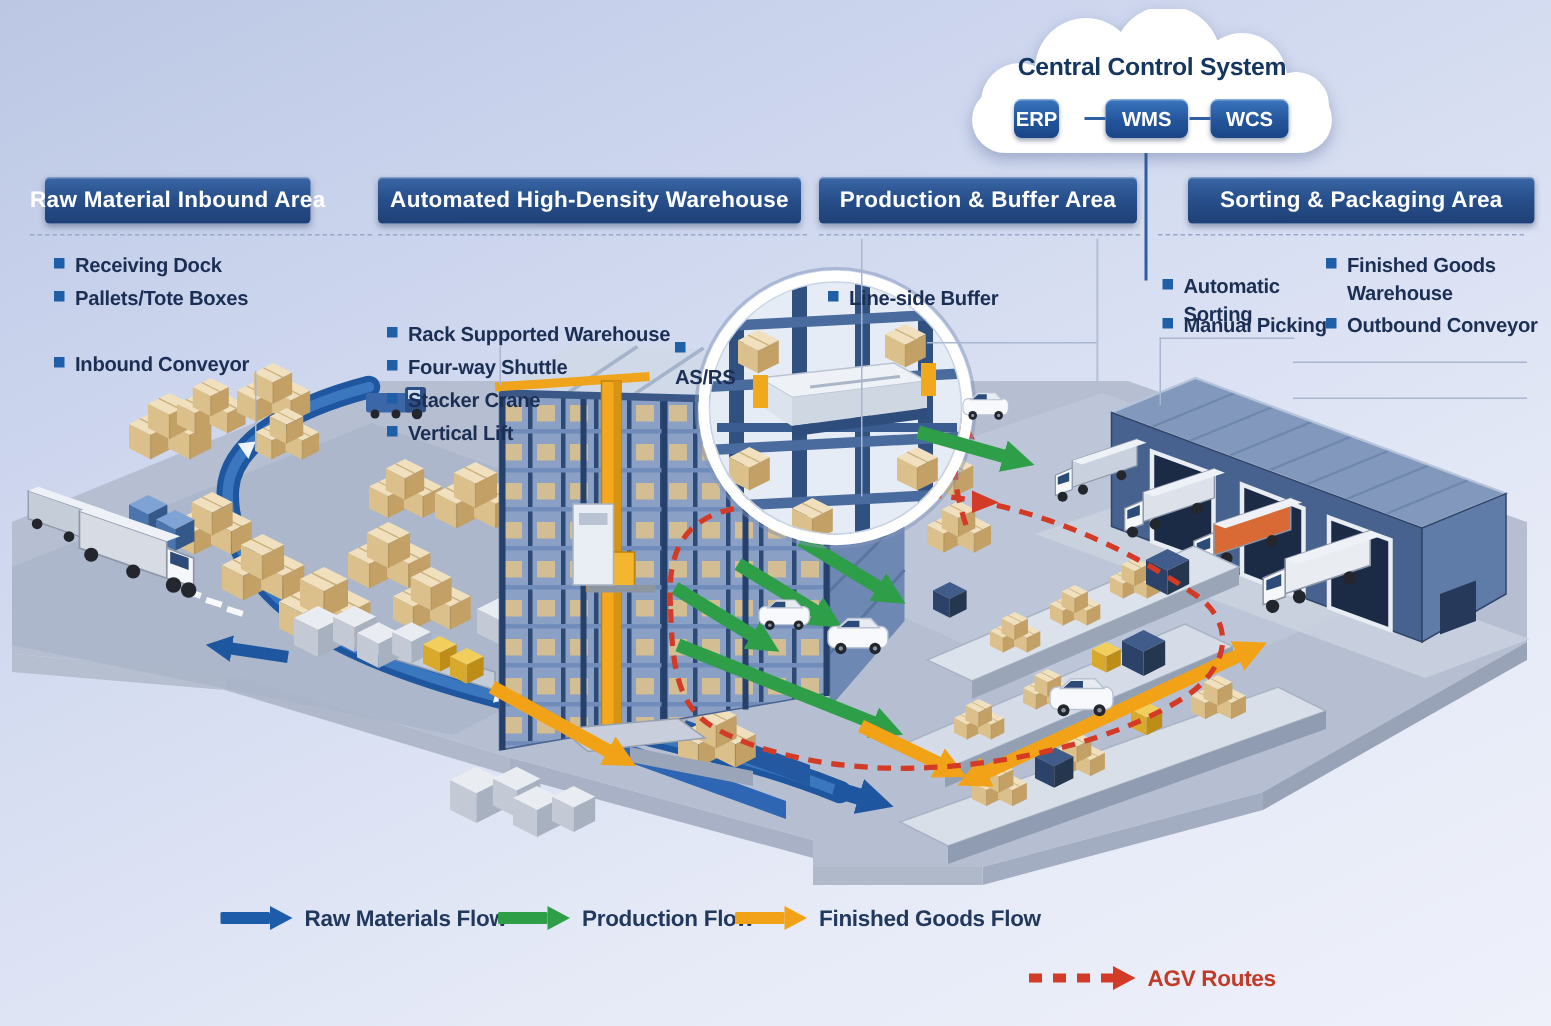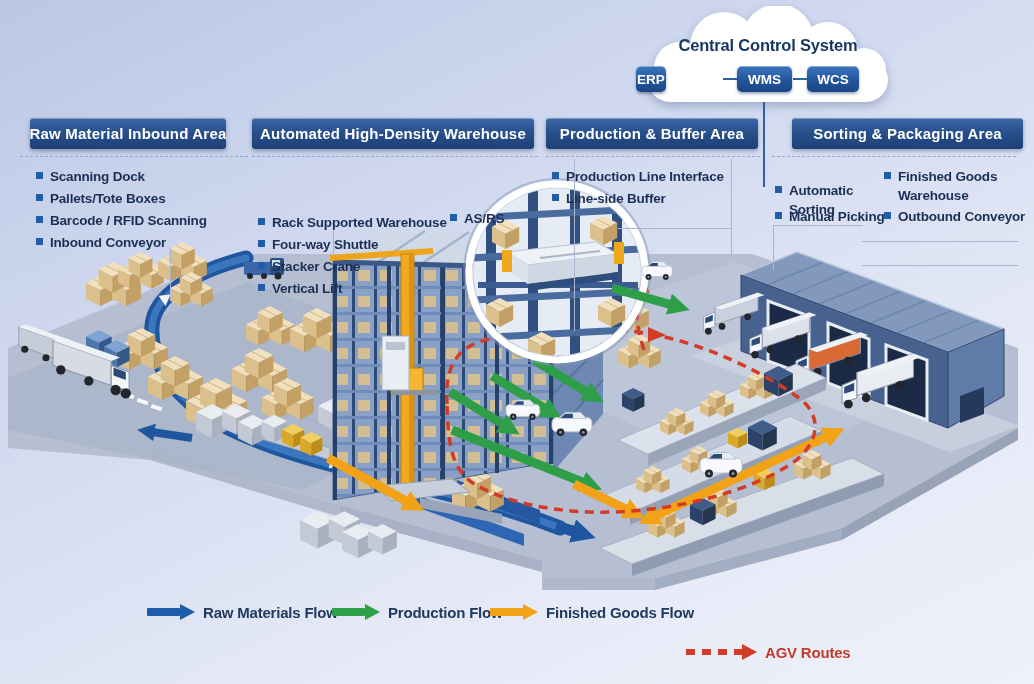--- a/index.html
+++ b/index.html
@@ -394,83 +394,75 @@
   <g fill="#ffffff">
     <circle cx="52" cy="62" r="26"></circle>
         <circle cx="96" cy="40" r="34"></circle>
         <circle cx="150" cy="34" r="36"></circle>
     <circle cx="200" cy="46" r="30"></circle>
         <circle cx="236" cy="64" r="22"></circle>
     <rect x="20" y="52" width="240" height="44" rx="22"></rect>
   </g>
 </svg>
 <div class="cloud-title">Central Control System</div>
-<div class="cnode" style="left:636px;width:30px;">ERP</div>
+<div class="cnode" style="left:676px;width:30px;">ERP</div>
 <div class="cnode" style="left:737px;width:55px;">WMS</div>
 <div class="cnode" style="left:807px;width:52px;">WCS</div>
 <div class="cconn" style="left:723px;width:14px;"></div>
 <div class="cconn" style="left:793px;width:14px;"></div>
 <div class="wmsline" style="left:763px;top:92px;height:95px;"></div>
 
-<div class="sec-hdr" style="left:30px;width:196px;text-align:right;">Raw Material Inbound Area</div>
+<div class="sec-hdr" style="left:30px;width:177px;text-align:right;">Raw Material Inbound Area</div>
 <div class="sec-hdr" style="left:252px;width:282px;">Automated High-Density Warehouse</div>
 <div class="sec-hdr" style="left:546px;width:212px;">Production &amp; Buffer Area</div>
 <div class="sec-hdr" style="left:792px;width:231px;">Sorting &amp; Packaging Area</div>
 <div class="sec-dash" style="left:20px;width:228px;"></div>
 <div class="sec-dash" style="left:252px;width:286px;"></div>
 <div class="sec-dash" style="left:546px;width:214px;"></div>
 <div class="sec-dash" style="left:772px;width:244px;"></div>
 
 <div class="blist" style="left:36px;top:163px;width:210px;height:100px;">
   <div class="bitem" style="left:0;top:4px;">
         <span class="bull"></span>
-        <span>Scanning Dock</span>
+        <span>Receiving Dock</span>
       </div>
   <div class="bitem" style="left:0;top:26px;">
         <span class="bull"></span>
         <span>Pallets/Tote Boxes</span>
-      </div>
-  <div class="bitem" style="left:0;top:48px;">
-        <span class="bull"></span>
-        <span>Barcode / RFID Scanning</span>
       </div>
   <div class="bitem" style="left:0;top:70px;">
         <span class="bull"></span>
         <span>Inbound Conveyor</span>
       </div>
 </div>
 
 <div class="blist" style="left:258px;top:163px;width:280px;height:100px;margin-top:46px;">
   <div class="bitem" style="left:0;top:4px;">
         <span class="bull"></span>
         <span>Rack Supported Warehouse</span>
       </div>
-  <div class="bitem" style="left:192px;top:0;">
+  <div class="bitem" style="left:192px;top:14px;flex-direction:column;">
         <span class="bull"></span>
         <span>AS/RS</span>
       </div>
   <div class="bitem" style="left:0;top:26px;">
         <span class="bull"></span>
         <span>Four-way Shuttle</span>
       </div>
   <div class="bitem" style="left:0;top:48px;">
         <span class="bull"></span>
         <span>Stacker Crane</span>
       </div>
   <div class="bitem" style="left:0;top:70px;">
         <span class="bull"></span>
         <span>Vertical Lift</span>
       </div>
 </div>
 
 <div class="blist" style="left:552px;top:163px;width:210px;height:80px;">
-  <div class="bitem" style="left:0;top:4px;">
-        <span class="bull"></span>
-        <span>Production Line Interface</span>
-      </div>
   <div class="bitem" style="left:0;top:26px;">
         <span class="bull"></span>
         <span>Line-side Buffer</span>
       </div>
 </div>
 
 <div class="blist" style="left:775px;top:163px;width:100px;height:100px;">
   <div class="bitem" style="left:0;top:18px;width:95px;">
         <span class="bull"></span>
         <span>Automatic Sorting</span>

